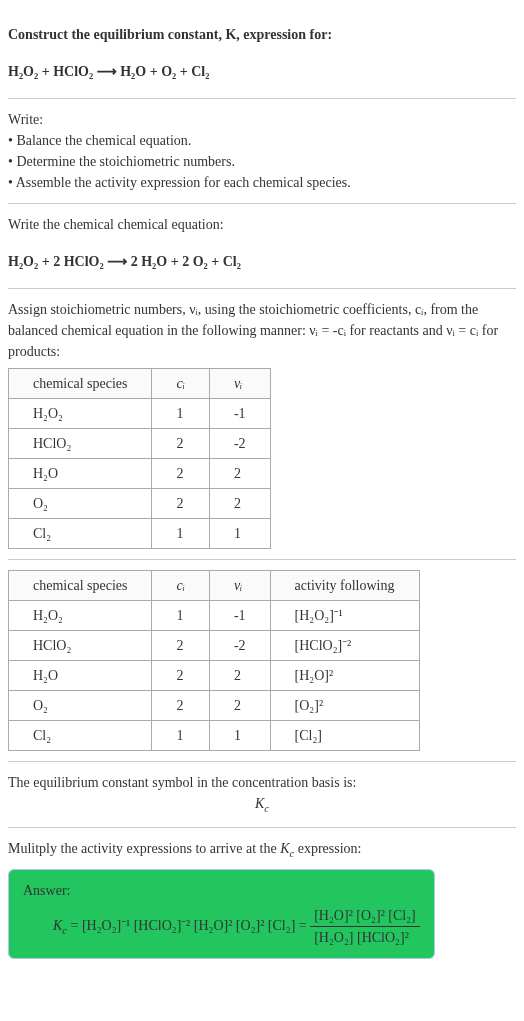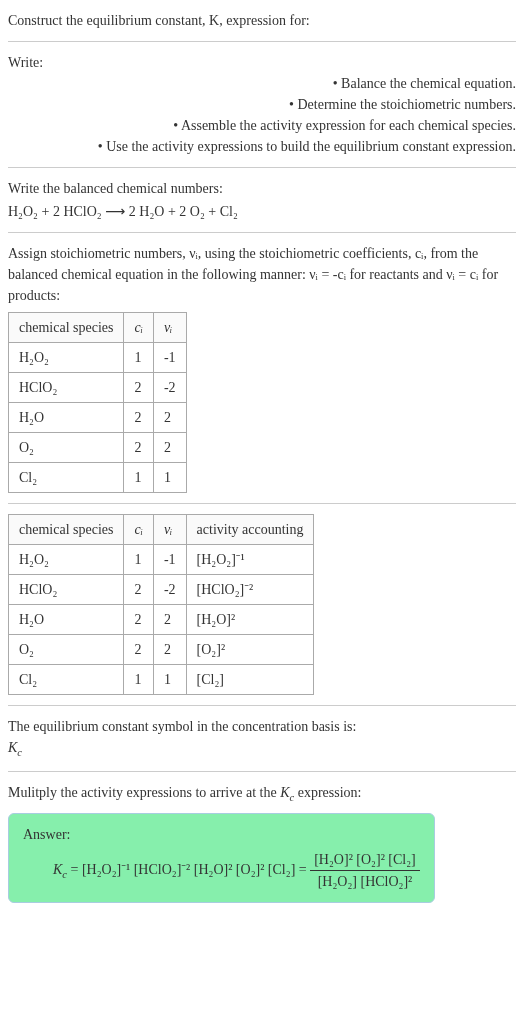--- a/index.html
+++ b/index.html
@@ -20,80 +20,80 @@
 }
 .section {
   margin-bottom: 8px;
 }
 table {
   border-collapse: collapse;
   margin: 6px 0;
 }
 table td, table th {
   border: 1px solid #aaa;
-  padding: 4px 10px;
+  padding: 4px 24px;
   text-align: left;
   font-weight: normal;
   margin-top: 10px;
 }
 table th {
   background: #fafafa;
 }
 .answer-box {
-  background: #86efac;
+  background: #22c55e;
   border: 1px solid #a8cde0;
   border-radius: 6px;
   padding: 10px 14px;
   margin-top: 8px;
   display: inline-block;
 }
 .sub { font-size: 0.75em; vertical-align: sub; }
-.ital { font-style: italic; }
+.ital { font-style: italic; text-align: center; }
 .bullet { margin: 0; padding-left: 0; }
-.bullet li { list-style: none; padding-left: 0; text-align: right; }
+.bullet li { list-style: none; padding-left: 0; }
 .bullet li::before { content: "• "; }
 .frac {
   display: inline-block;
   vertical-align: middle;
-  text-align: center;
+  text-align: left;
 }
 .frac .num {
   display: block;
   border-bottom: 1px solid #333;
   padding: 0 4px;
 }
 .frac .den {
   display: block;
   padding: 0 4px;
 }
-.eq-line { margin: 2px 0; }
+.eq-line { margin: 16px 0; font-weight: bold; }
 </style>
 </head>
 <body>
 
 <div class="section">
   <div class="eq-line">
     <span>Construct the equilibrium constant, K, expression for:</span>
   </div>
+  <div class="eq-line">H₂O₂ + HClO₂  ⟶  H₂O + O₂ + Cl₂</div>
 </div>
 <hr>
 
 <div class="section">
   <div>Write:</div>
   <ul class="bullet">
     <li>Balance the chemical equation.</li>
     <li>Determine the stoichiometric numbers.</li>
     <li>Assemble the activity expression for each chemical species.</li>
-    <li>Use the activity expressions to build the equilibrium constant expression.</li>
   </ul>
 </div>
 <hr>
 
 <div class="section">
-  <div>Write the balanced chemical numbers:</div>
+  <div>Write the chemical chemical equation:</div>
   <div class="eq-line">H₂O₂ + 2 HClO₂  ⟶  2 H₂O + 2 O₂ + Cl₂</div>
 </div>
 <hr>
 
 <div class="section">
   <div>Assign stoichiometric numbers, νᵢ, using the stoichiometric coefficients, cᵢ, from the balanced chemical equation in the following manner: νᵢ = -cᵢ for reactants and νᵢ = cᵢ for products:</div>
   <table>
     <tbody>
         <tr>
       <th>chemical species</th>
@@ -130,21 +130,21 @@
 </div>
 <hr>
 
 <div class="section">
   <table>
     <tbody>
         <tr>
       <th>chemical species</th>
       <th><span class="ital">cᵢ</span></th>
       <th><span class="ital">νᵢ</span></th>
-      <th>activity accounting</th>
+      <th>activity following</th>
     </tr>
     <tr>
       <td>H₂O₂</td>
       <td>1</td>
       <td>-1</td>
       <td>[H₂O₂]⁻¹</td>
     </tr>
     <tr>
       <td>HClO₂</td>
       <td>2</td>

